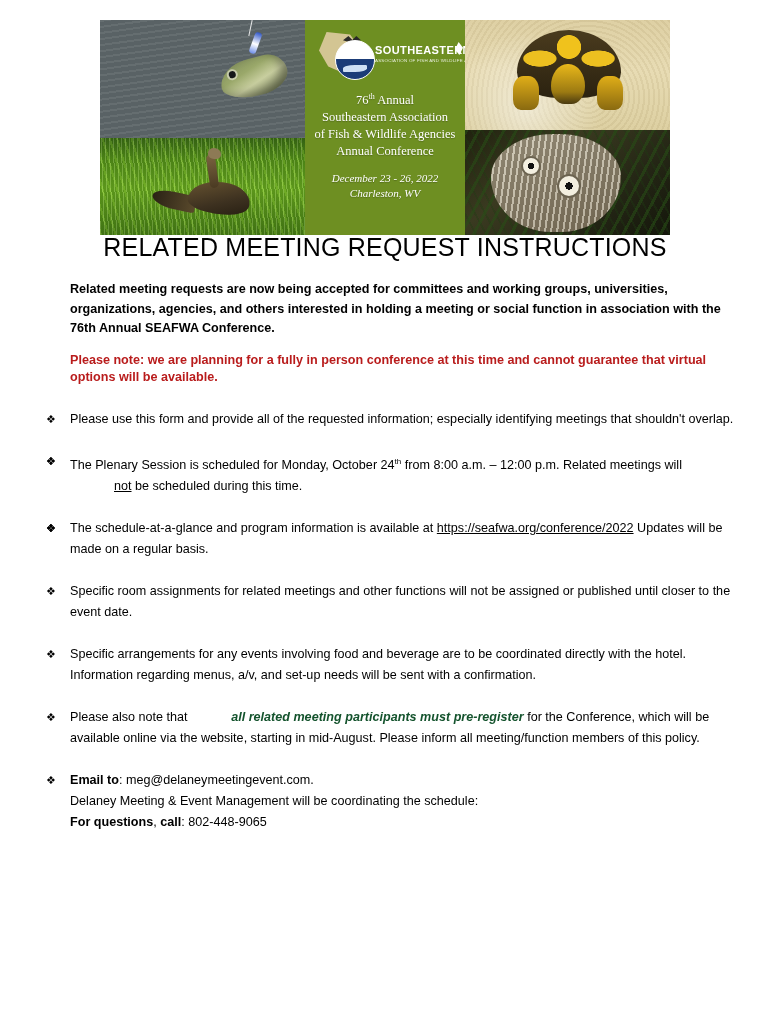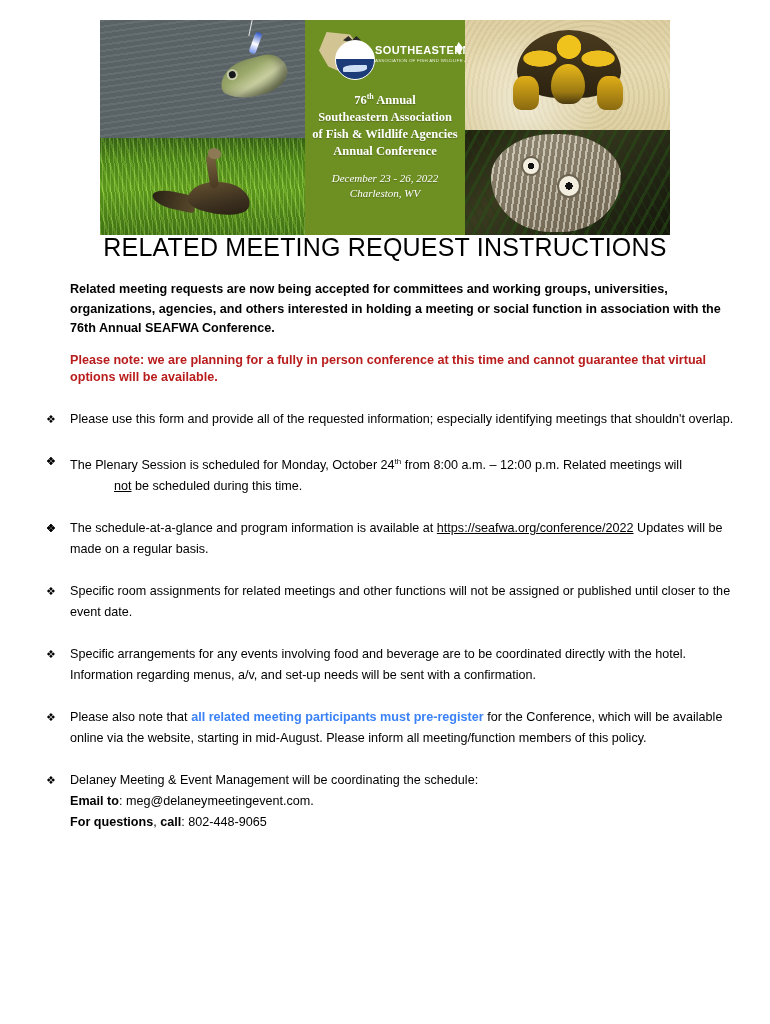--- a/index.html
+++ b/index.html
@@ -207,21 +207,21 @@
   }
   .logo-fishmark {
     position: absolute; left: 146px; top: 12px;
     width: 8px; height: 13px;
     background: #ffffff;
     clip-path: polygon(45% 0%, 100% 45%, 55% 100%, 0% 58%);
   }
   .panel-line {
     font-size: 12.5px;
     line-height: 17px;
-    font-weight: bold;
+    font-weight: normal;
     text-shadow: 0 1px 1px rgba(0,0,0,.25);
     white-space: nowrap;
   }
   .panel-line sup { font-size: 8px; }
   .panel-date {
     margin-top: 11px;
     font-size: 11px;
     line-height: 15px;
     font-style: italic;
     text-shadow: 0 1px 1px rgba(0,0,0,.25);
@@ -355,22 +355,24 @@
   ul.bullets > li .bullet-mark {
     position: absolute;
     left: 2px;
     top: 0px;
     font-size: 11px;
     line-height: 21px;
     color: #000;
   }
   .u  { text-decoration: underline; padding-left: 44px; }
   .red-i {
-    color: #3b82f6;
+    color: #14532d;
     font-weight: bold;
+    font-style: italic;
+    margin-left: 40px;
   }
   .link {
     color: #000000;
     text-decoration: underline;
   }
   sup.ord { font-size: 8px; vertical-align: super; }
   .b { font-weight: bold; }
   .contact-line { display: block; }
 </style>
 </head>
@@ -477,19 +479,19 @@
       <span>Specific arrangements for any events involving food and beverage are to be coordinated directly with the hotel. Information regarding menus, a/v, and set-up needs will be sent with a confirmation.</span>
     </li>
 
     <li>
       <span class="bullet-mark">❖</span>
       <span>Please also note that </span><span class="red-i">all related meeting participants must pre-register</span><span> for the Conference, which will be available online via the website, starting in mid-August.  Please inform all meeting/function members of this policy.</span>
     </li>
 
     <li>
       <span class="bullet-mark">❖</span>
+      <span class="contact-line"><span class="b">Email to</span><span>: meg@delaneymeetingevent.com.</span></span>
       <span class="contact-line">Delaney Meeting &amp; Event Management will be coordinating the schedule:</span>
-      <span class="contact-line"><span class="b">Email to</span><span>: meg@delaneymeetingevent.com.</span></span>
       <span class="contact-line"><span class="b">For questions</span><span>, </span><span class="b">call</span><span>: 802-448-9065</span></span>
     </li>
 
   </ul>
 </div>
 
 </body></html>

